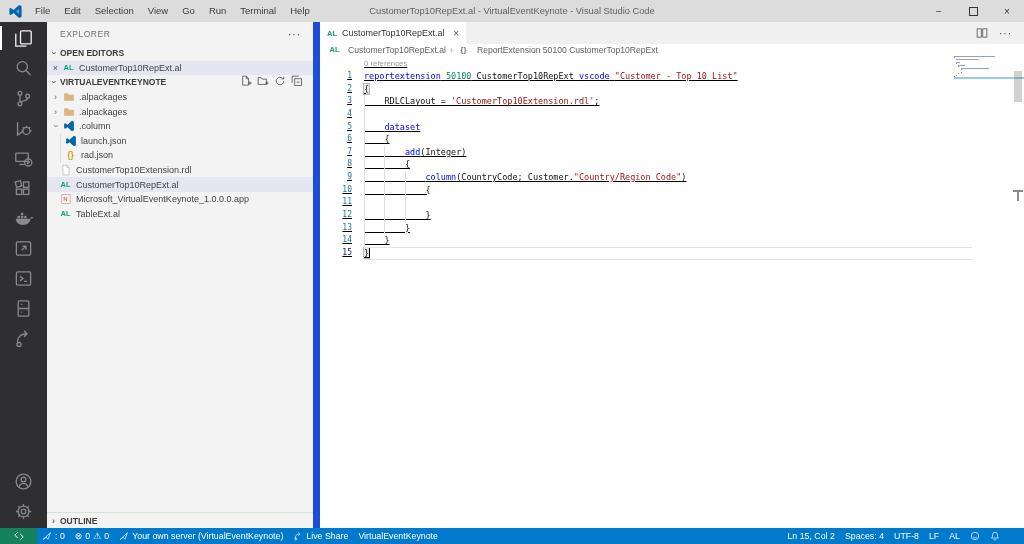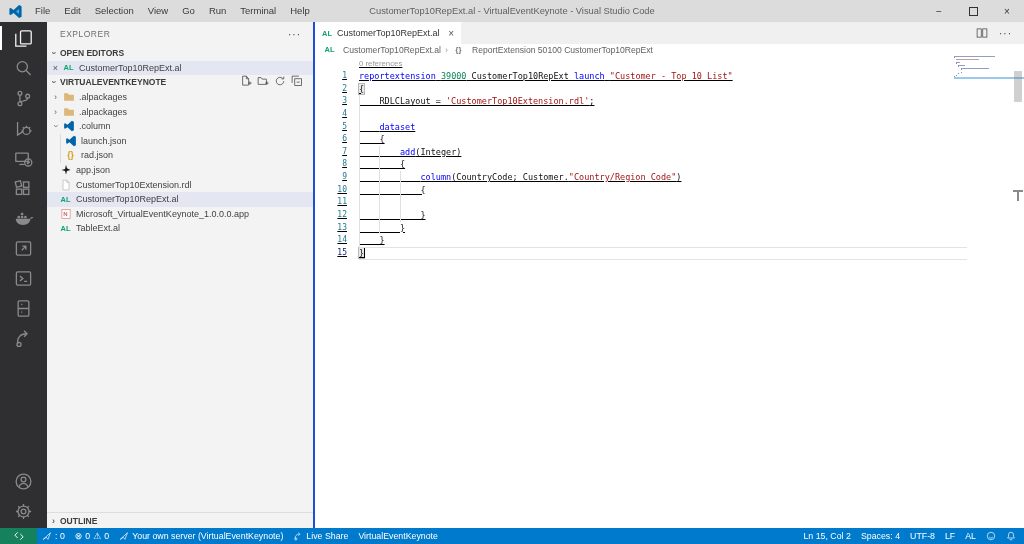--- a/index.html
+++ b/index.html
@@ -19,21 +19,21 @@
   
   .activitybar{width:47px;background:#2f2f32;display:flex;flex-direction:column;flex:none;padding-top:1px;}
   .ab-icon{height:30px;display:flex;align-items:center;justify-content:center;position:relative;}
   .ab-icon svg{width:19px;height:19px;}
   .ab-icon svg *{stroke:#8a8a8a;fill:none;stroke-width:1.1;}
   .ab-icon svg .fill{fill:#8a8a8a;stroke:none;}
   .ab-icon.active svg *{stroke:#f2f2f2;}
   .ab-icon.active::before{content:'';position:absolute;left:0;top:3px;bottom:3px;width:2px;background:#fff;}
   .ab-bottom{margin-top:auto;padding-bottom:2px;}
   
-  .sidebar{width:266px;background:#f3f3f3;position:relative;font-size:9px;color:#424242;flex:none;border-right:2px solid #1d4ed8;}
+  .sidebar{width:266px;background:#f3f3f3;position:relative;font-size:9px;color:#424242;flex:none;border-right:7px solid #1d4ed8;}
   .sb-title{height:24px;display:flex;align-items:center;padding-left:13px;font-size:8.5px;letter-spacing:.5px;color:#6f6f6f;}
   .sb-dots{margin-left:auto;margin-right:12px;color:#424242;font-size:10px;letter-spacing:1px;cursor:pointer;}
   .sec-header{height:14.6px;display:flex;align-items:center;font-weight:bold;font-size:8.5px;color:#3b3b3b;}
   .chev{width:13px;text-align:center;color:#646465;display:inline-block;flex:none;font-size:9px;}
   .chev.down{transform:rotate(90deg);}
   .row{height:14.6px;display:flex;align-items:center;white-space:nowrap;}
   .row.sel{background:#e4e6f1;}
   .row.g2{background-image:linear-gradient(#dcdcdc,#dcdcdc);background-repeat:no-repeat;background-position:13px 0;background-size:1px 100%;}
   .ficon{width:13px;height:12px;margin-right:4px;display:inline-flex;align-items:center;justify-content:center;flex:none;}
   .ficon svg{width:12px;height:12px;}
@@ -83,21 +83,21 @@
   .ovr-v{position:absolute;right:5px;top:137px;width:2px;height:9px;background:#8a8a8a;}
   
   .statusbar{position:absolute;bottom:0;left:0;right:0;height:16px;background:#007acc;display:flex;align-items:center;color:#fff;font-size:8.8px;z-index:5;}
   .sb-remote{width:37px;height:16px;background:#16825d;display:flex;align-items:center;justify-content:center;flex:none;}
   .sb-remote svg{width:12px;height:12px;}
   .sb-remote svg *{stroke:#fff;fill:none;stroke-width:1.3;}
   .st-item{display:flex;align-items:center;padding:0 5px;gap:3px;white-space:nowrap;}
   .st-item svg{width:10px;height:10px;}
   .st-item svg *{stroke:#fff;fill:none;stroke-width:1.1;}
   .st-glyph{font-size:9px;line-height:10px;}
-  .st-right{margin-left:auto;display:flex;align-items:center;padding-right:3px;}
+  .st-right{margin-left:auto;display:flex;align-items:center;padding-right:19px;}
 </style>
 </head>
 <body>
 
 <div class="titlebar">
   <svg class="logo" viewBox="0 0 16 16">
     <path fill="#0065a9" d="M11.8 1 6 6.4 2.9 4.2 1.5 4.9v6.2l1.4.7L6 9.6 11.8 15l2.7-1.3V2.3z"></path>
     <path fill="#5fa6d8" d="M11.8 5.3 8.6 8l3.2 2.7z"></path>
   </svg>
   <div class="menu">
@@ -298,28 +298,20 @@
         </div>
         <div class="row g2" style="padding-left: 17px;">
           <span class="ficon">
             <span class="braces-badge">{}</span>
           </span>
           <span class="lbl">rad.json</span>
         </div>
         <div class="row" style="padding-left: 12px;">
           <span class="ficon">
             <svg viewBox="0 0 16 16">
-              <path d="M8 1l1.3 4.7L14 8l-4.7 1.3L8 14 6.7 9.3 2 8l4.7-1.3z" fill="#1b1b1b"></path>
-            </svg>
-          </span>
-          <span class="lbl">app.json</span>
-        </div>
-        <div class="row" style="padding-left: 12px;">
-          <span class="ficon">
-            <svg viewBox="0 0 16 16">
               <path d="M4 1.5h5l3 3v10H4z" fill="#fff" stroke="#b9b9b9"></path>
               <path d="M9 1.5v3h3" fill="none" stroke="#b9b9b9"></path>
             </svg>
           </span>
           <span class="lbl">CustomerTop10Extension.rdl</span>
         </div>
         <div class="row sel" style="padding-left: 12px;">
           <span class="ficon">
             <span class="al-badge">AL</span>
           </span>
@@ -375,21 +367,21 @@
             <span class="braces-gray">{}</span>
           </span>
           <span>ReportExtension 50100 CustomerTop10RepExt</span>
         </span>
       </div>
     <div class="code-wrap">
       <div class="codelens">0 references</div>
       <div id="code-lines">
           <div class="cl">
             <span class="ln">1</span>
-            <span class="ct"><span class="tk-kw">reportextension</span><span class="tk-pl"> </span><span class="tk-num">39000</span><span class="tk-pl"> CustomerTop10RepExt </span><span class="tk-kw">launch</span><span class="tk-pl"> </span><span class="tk-str">"Customer - Top 10 List"</span></span>
+            <span class="ct"><span class="tk-kw">reportextension</span><span class="tk-pl"> </span><span class="tk-num">50100</span><span class="tk-pl"> CustomerTop10RepExt </span><span class="tk-kw">vscode</span><span class="tk-pl"> </span><span class="tk-str">"Customer - Top 10 List"</span></span>
           </div>
           <div class="cl">
             <span class="ln">2</span>
             <span class="ct"><span class="tk-br">{</span></span>
           </div>
           <div class="cl">
             <span class="ln">3</span>
             <span class="ct"><span class="tk-pl">    RDLCLayout = </span><span class="tk-str">'CustomerTop10Extension.rdl'</span><span class="tk-pl">;</span></span>
           </div>
           <div class="cl">

